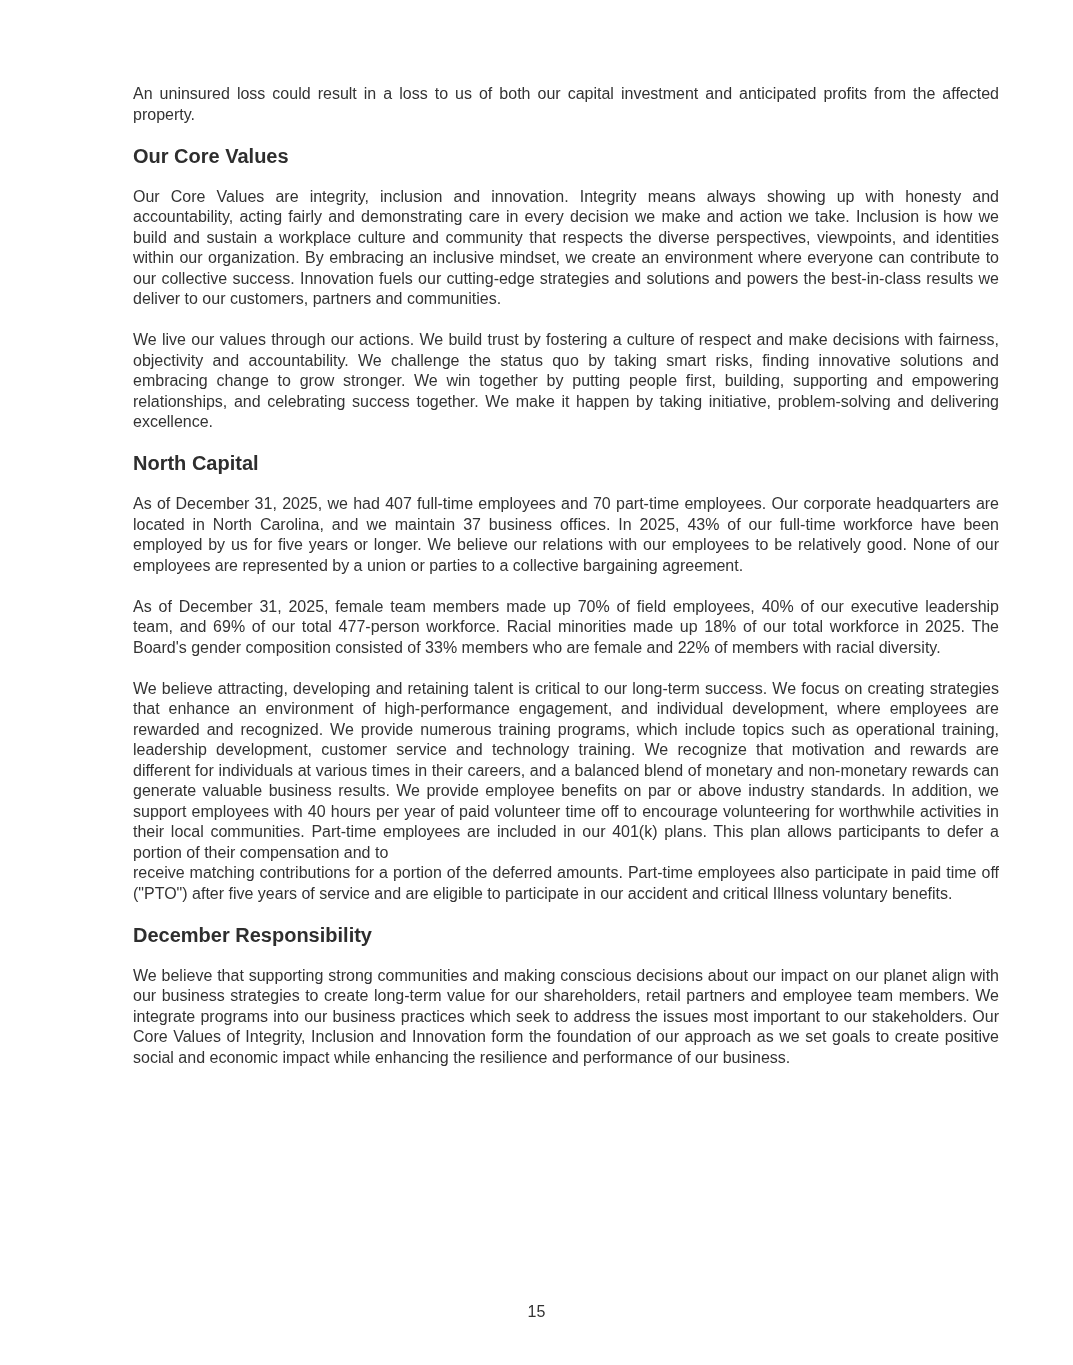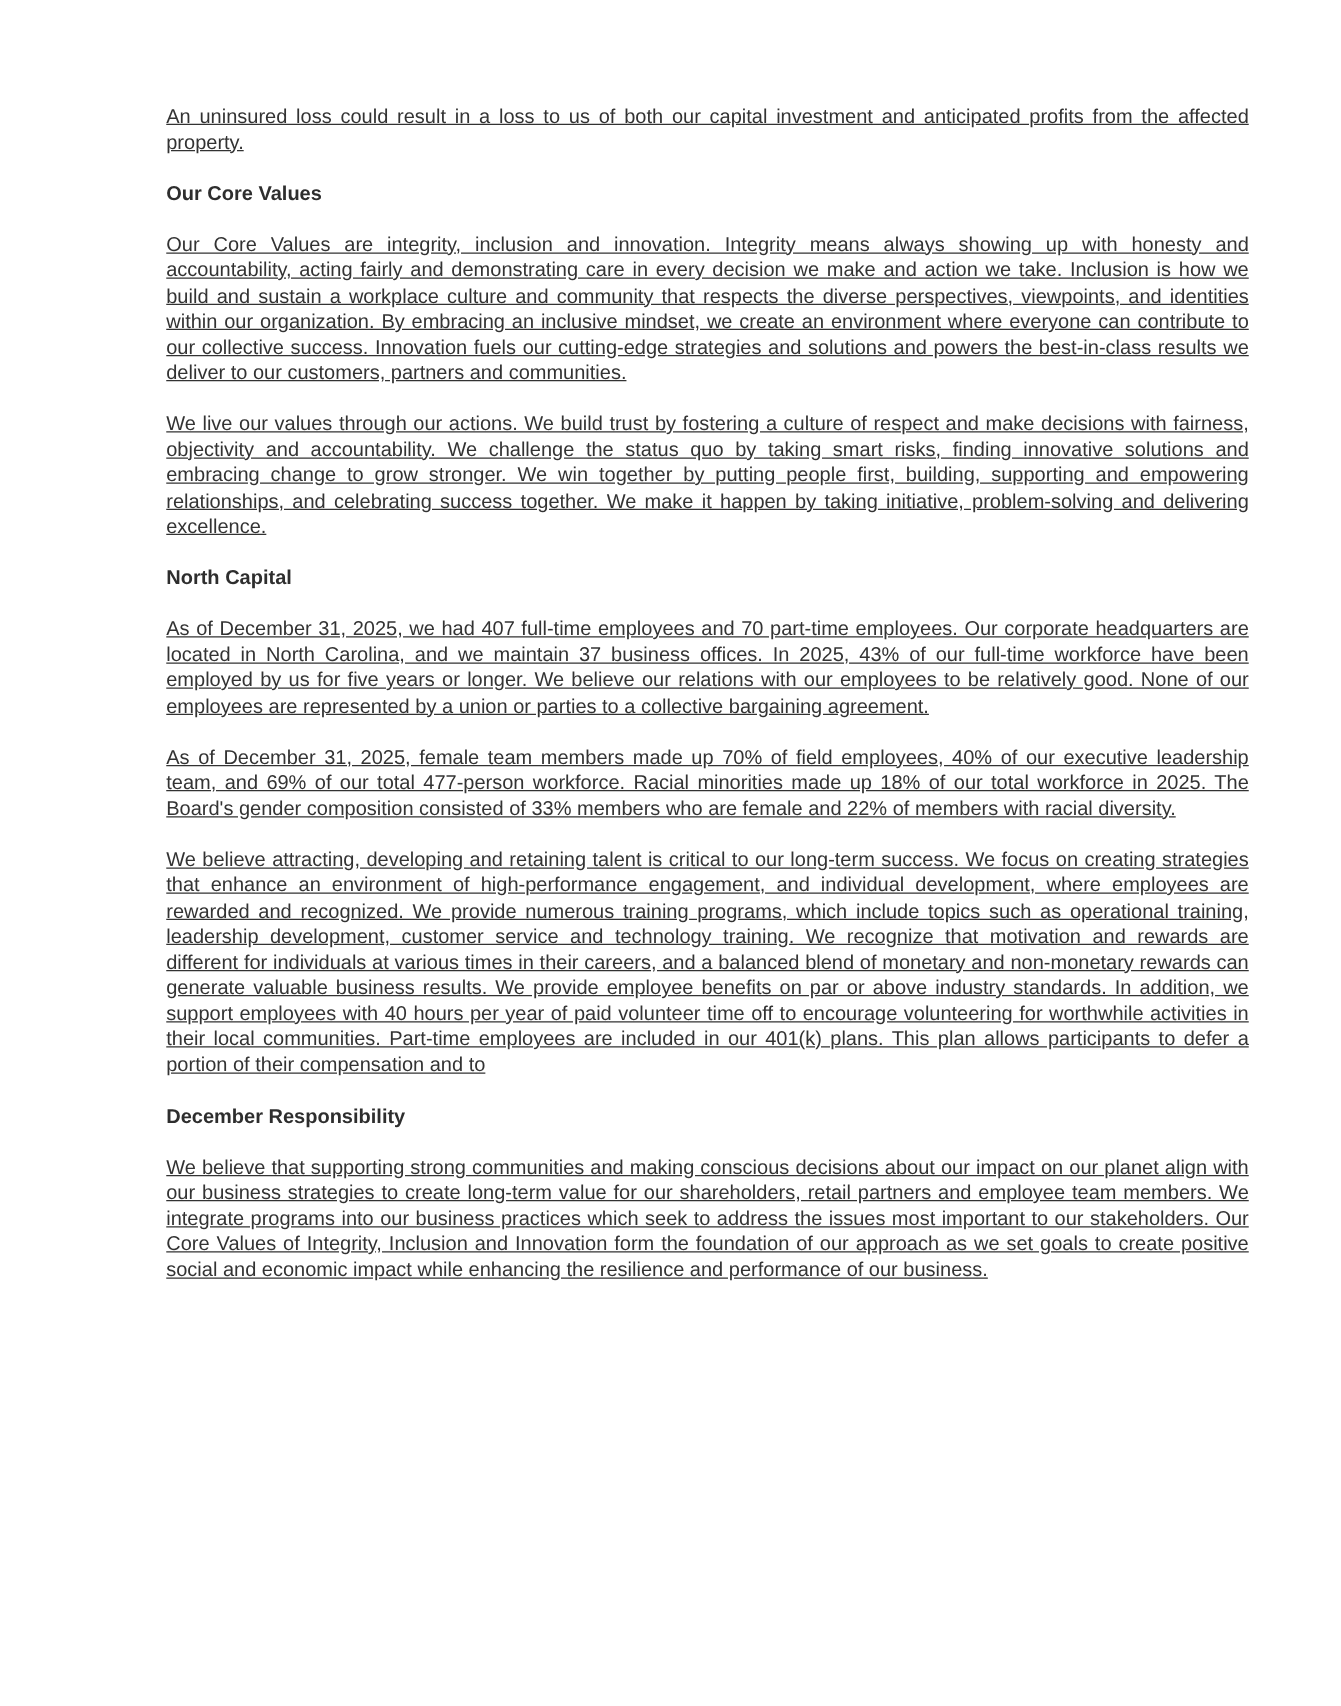--- a/index.html
+++ b/index.html
@@ -20,29 +20,28 @@
     position: absolute;
     top: 84px;
     left: 133px;
     width: 866px;
     font-size: 16px;
     line-height: 20.5px;
     text-align: justify;
   }
   .para {
     margin: 0 0 20.5px 0;
-    text-decoration: underline;
   }
   .para-part {
     margin: 0;
     text-align: justify;
   }
   .heading {
     margin: 0 0 20.5px 0;
-    font-size: 16px;
+    font-size: 20px;
     line-height: 20.5px;
     font-weight: 700;
     text-align: left;
     color: #2e2e2e;
   }
   .page-number {
     position: absolute;
     bottom: 43px;
     left: 0;
     width: 100%;
@@ -67,21 +66,23 @@
     <p class="para">We live our values through our actions. We build trust by fostering a culture of respect and make decisions with fairness, objectivity and accountability. We challenge the status quo by taking smart risks, finding innovative solutions and embracing change to grow stronger. We win together by putting people first, building, supporting and empowering relationships, and celebrating success together. We make it happen by taking initiative, problem-solving and delivering excellence.</p>
 
     <h2 class="heading">North Capital</h2>
 
     <p class="para">As of December 31, 2025, we had 407 full-time employees and 70 part-time employees. Our corporate headquarters are located in North Carolina, and we maintain 37 business offices. In 2025, 43% of our full-time workforce have been employed by us for five years or longer. We believe our relations with our employees to be relatively good. None of our employees are represented by a union or parties to a collective bargaining agreement.</p>
 
     <p class="para">As of December 31, 2025, female team members made up 70% of field employees, 40% of our executive leadership team, and 69% of our total 477-person workforce. Racial minorities made up 18% of our total workforce in 2025. The Board's gender composition consisted of 33% members who are female and 22% of members with racial diversity.</p>
 
     <div class="para">
       <div class="para-part">We believe attracting, developing and retaining talent is critical to our long-term success. We focus on creating strategies that enhance an environment of high-performance engagement, and individual development, where employees are rewarded and recognized. We provide numerous training programs, which include topics such as operational training, leadership development, customer service and technology training. We recognize that motivation and rewards are different for individuals at various times in their careers, and a balanced blend of monetary and non-monetary rewards can generate valuable business results. We provide employee benefits on par or above industry standards. In addition, we support employees with 40 hours per year of paid volunteer time off to encourage volunteering for worthwhile activities in their local communities. Part-time employees are included in our 401(k) plans. This plan allows participants to defer a portion of their compensation and to</div>
+      <div class="para-part">receive matching contributions for a portion of the deferred amounts. Part-time employees also participate in paid time off ("PTO") after five years of service and are eligible to participate in our accident and critical Illness voluntary benefits.</div>
     </div>
 
     <h2 class="heading">December Responsibility</h2>
 
     <p class="para">We believe that supporting strong communities and making conscious decisions about our impact on our planet align with our business strategies to create long-term value for our shareholders, retail partners and employee team members. We integrate programs into our business practices which seek to address the issues most important to our stakeholders. Our Core Values of Integrity, Inclusion and Innovation form the foundation of our approach as we set goals to create positive social and economic impact while enhancing the resilience and performance of our business.</p>
 
   </section>
 
+  <footer class="page-number">15</footer>
 </main>
 
 </body></html>

